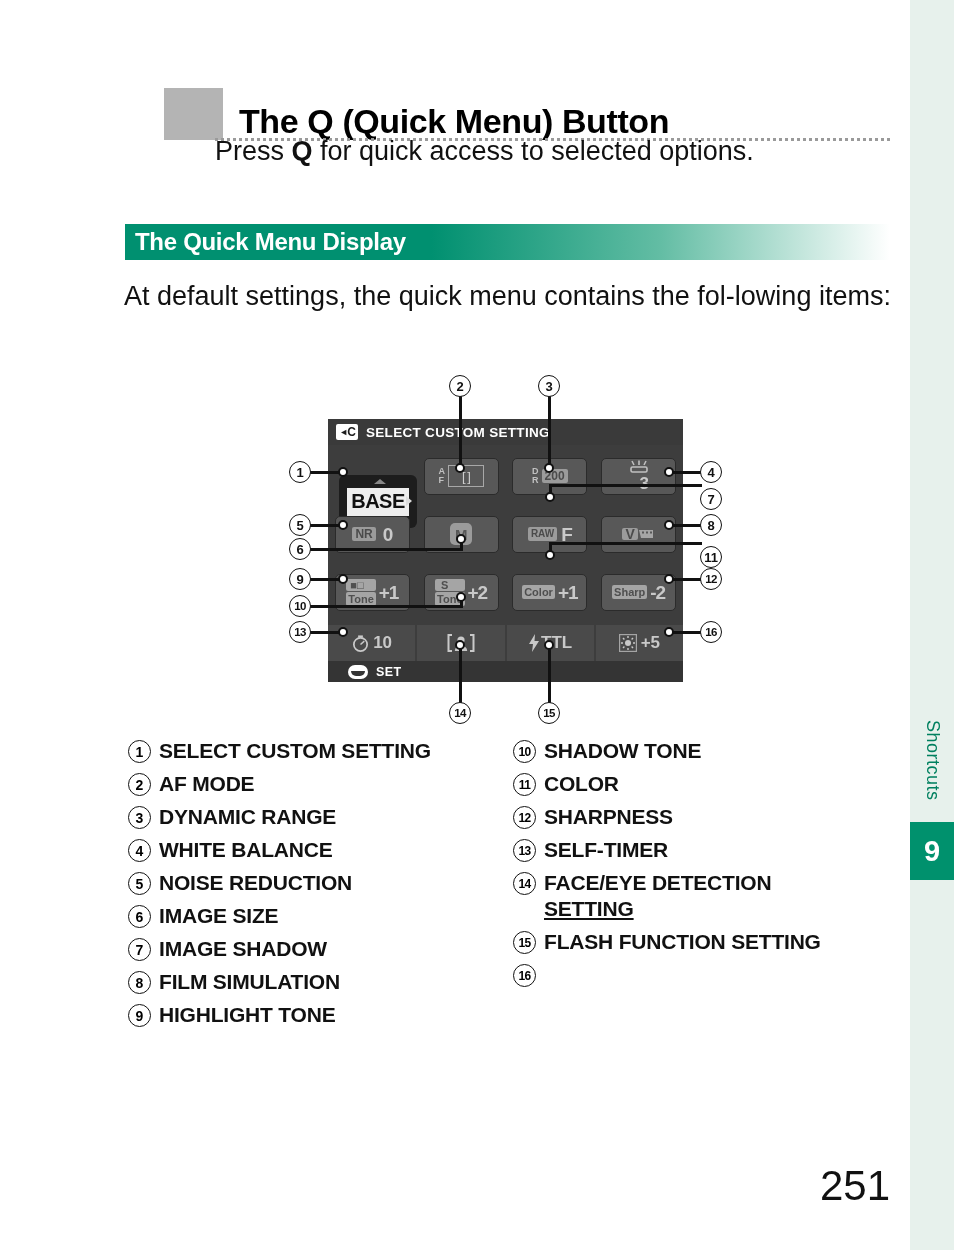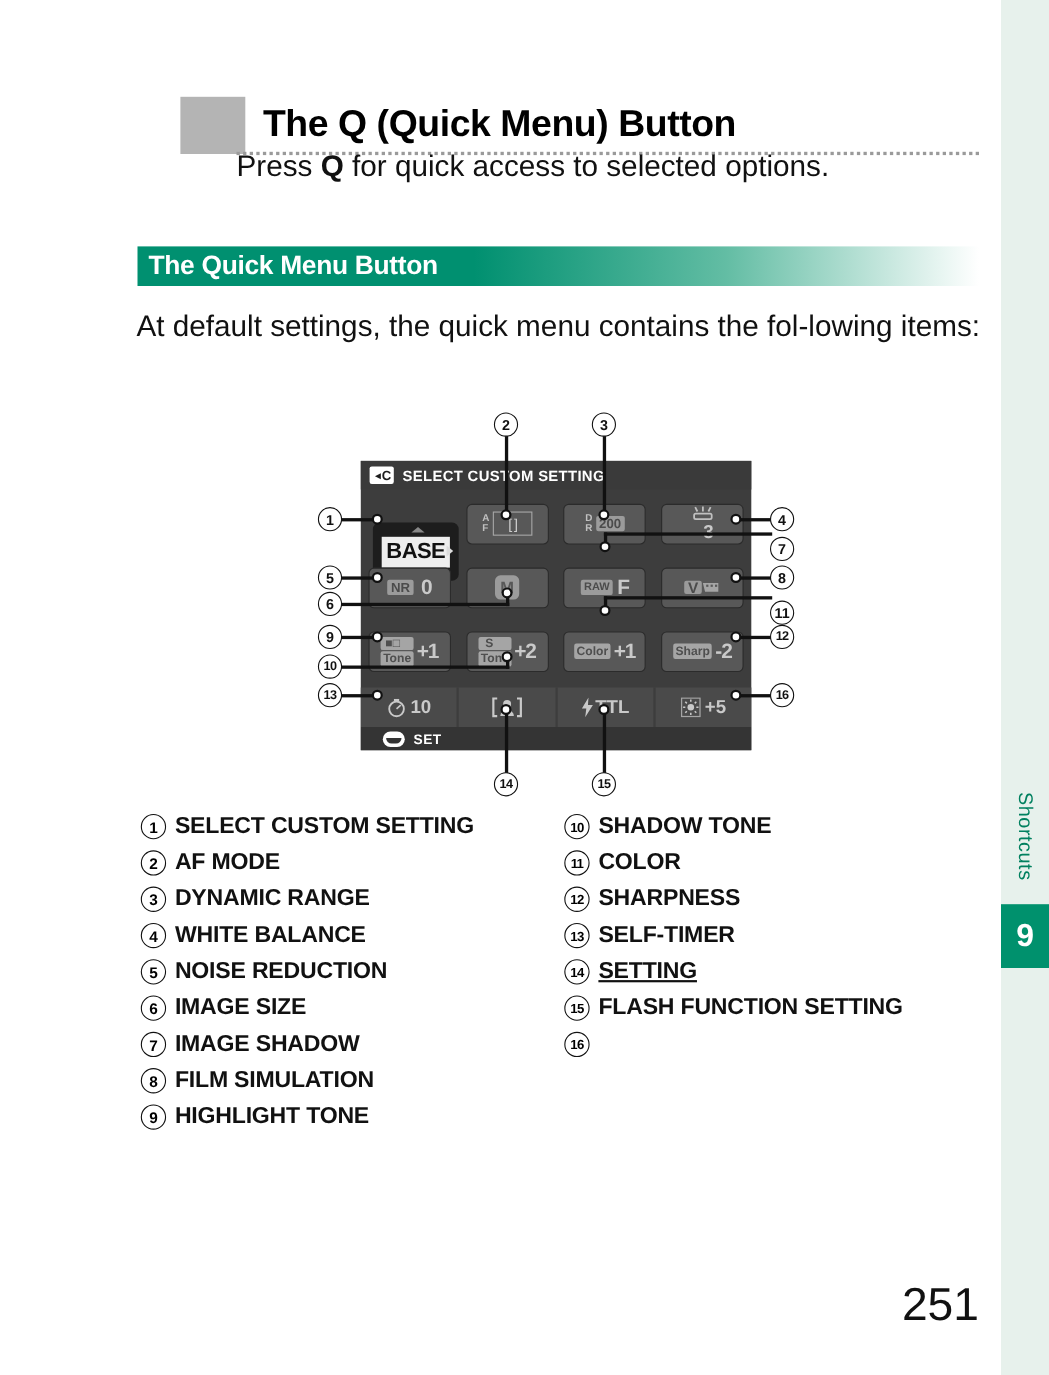--- a/index.html
+++ b/index.html
@@ -59,21 +59,21 @@
 
   
   .page-head {
     position: absolute;
     left: 128px;
     top: 88px;
     width: 762px;
   }
   .head-row {
     display: flex;
-    align-items: center;
+    align-items: flex-end;
     padding-left: 36px;
   }
   .head-square {
     width: 59px;
     height: 52px;
     background: #b4b4b4;
     flex: 0 0 auto;
   }
   .head-title {
     font-size: 34px;
@@ -432,21 +432,21 @@
 <div class="page-head">
   <div class="head-row">
     <div class="head-square"></div>
     <div class="head-title">The Q (Quick Menu) Button</div>
   </div>
   <div class="head-dots"></div>
   <div class="head-sub"><span>Press </span><b>Q</b><span> for quick access to selected options.</span></div>
 </div>
 
 <div class="section-bar">
-  <div class="label">The Quick Menu Button</div>
+  <div class="label">The Quick Menu Display</div>
 </div>
 
 <div class="intro">At default settings, the quick menu contains the fol-lowing items:</div>
 
 <div class="figure">
 
   <div class="lcd">
 
     <div class="lcd-header">
       <div class="back-c">
@@ -756,20 +756,21 @@
       <div class="legend-num wide">12</div>
       <div class="legend-text">SHARPNESS</div>
     </div>
     <div class="legend-item">
       <div class="legend-num wide">13</div>
       <div class="legend-text">SELF-TIMER</div>
     </div>
     <div class="legend-item">
       <div class="legend-num wide">14</div>
       <div class="legend-text">
+        <span>FACE/EYE DETECTION</span>
         <span class="cont">SETTING</span>
       </div>
     </div>
     <div class="legend-item">
       <div class="legend-num wide">15</div>
       <div class="legend-text">FLASH FUNCTION SETTING</div>
     </div>
     <div class="legend-item">
       <div class="legend-num wide">16</div>
     </div>

